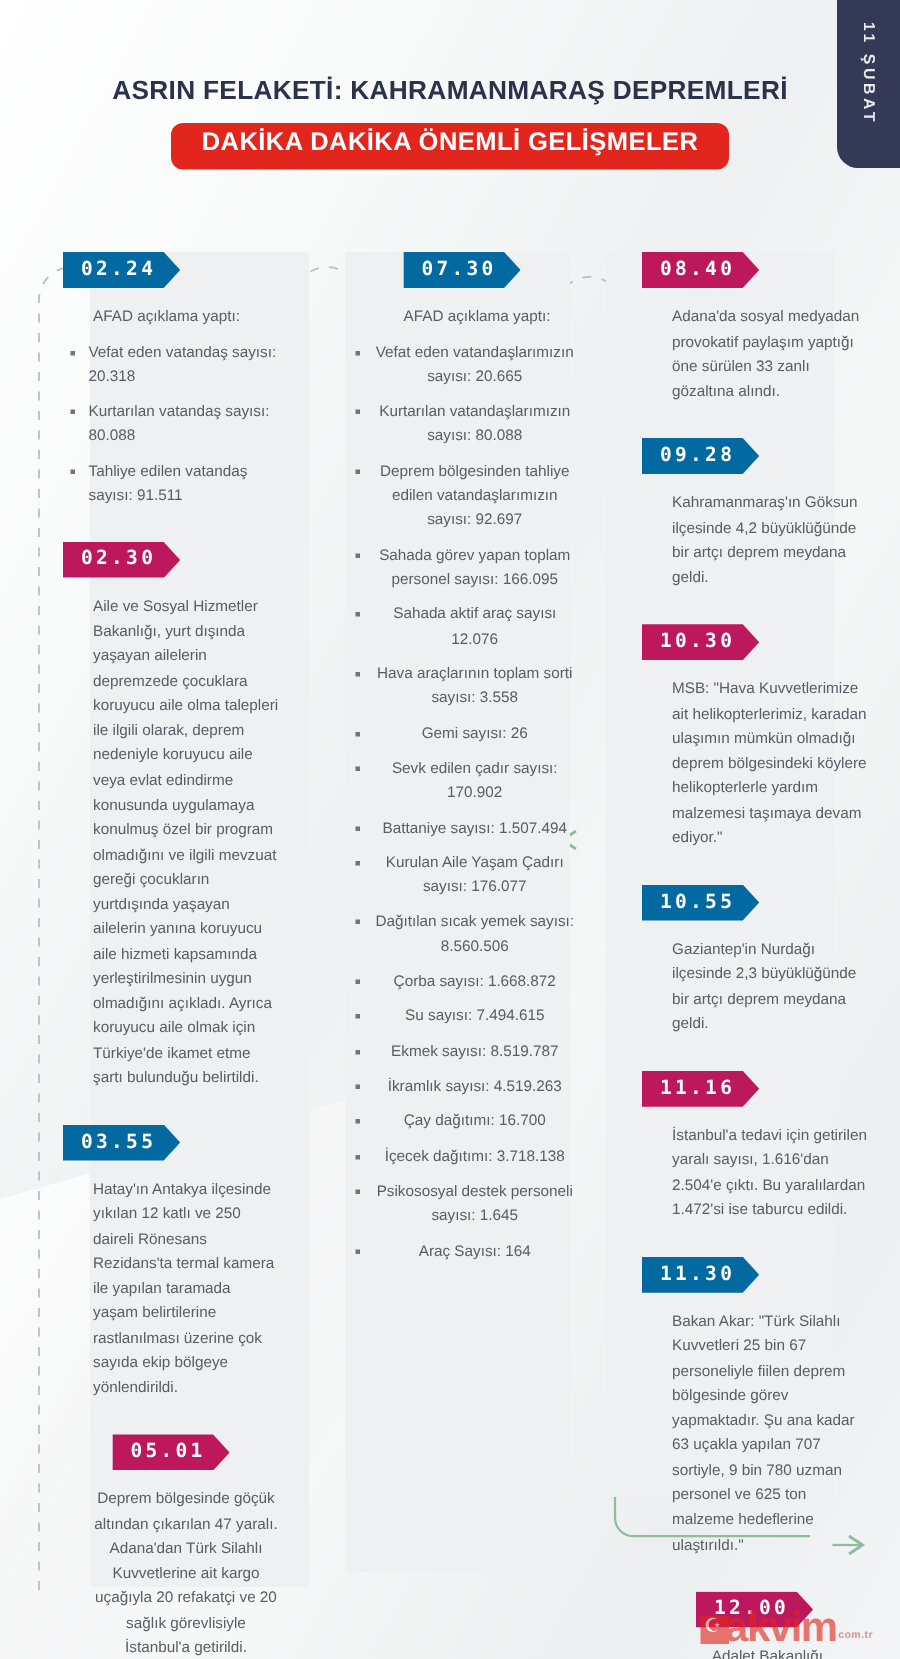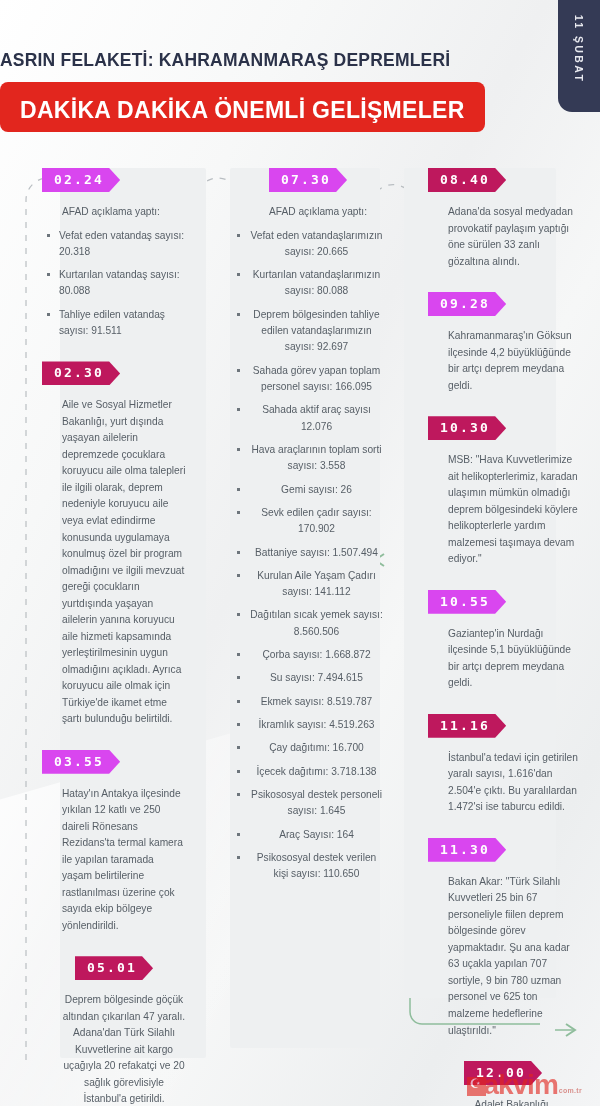--- a/index.html
+++ b/index.html
@@ -44,37 +44,37 @@
     left: 50%; top: 50%;
     transform: translate(-50%, -50%) rotate(90deg);
     white-space: nowrap;
     color: #e9eaf0;
     font-size: 10.5px;
     letter-spacing: 2.4px;
     font-weight: 600;
   }
 
   
-  .header { position: absolute; left: 0; right: 0; top: 50px; z-index: 5; }
+  .header { position: absolute; left: 0; right: 0; top: 50px; text-align: center; z-index: 5; }
   .kicker {
     font-size: 17.5px;
     font-weight: 800;
     color: #2b3249;
     letter-spacing: .2px;
     white-space: nowrap;
   }
   .banner {
     display: inline-block;
     margin-top: 11px;
     background: #e2261e;
     color: #fff;
-    font-size: 23px;
+    font-size: 17px;
     font-weight: 800;
     letter-spacing: .3px;
-    padding: 15px 20px 8px;
+    padding: 3px 20px 8px;
     border-radius: 8px;
     white-space: nowrap;
   }
 
   
   .rails { position: absolute; left: 0; top: 0; width: 600px; height: 1106px; z-index: 1; }
 
   
   .columns {
     position: absolute;
@@ -105,21 +105,21 @@
     position: relative;
     color: #ffffff;
     font-size: 13px;
     font-weight: 700;
     letter-spacing: 2.2px;
     padding: 4px 16px 5px 12px;
     margin-bottom: 12px;
     font-family: "DejaVu Sans Mono", monospace;
     clip-path: polygon(0 0, calc(100% - 11px) 0, 100% 50%, calc(100% - 11px) 100%, 0 100%);
   }
-  .tbadge.green { background: #d946ef; }
+  .tbadge.green { background: #0369a1; }
   .tbadge.navy  { background: #be185d; }
 
   .block { margin-bottom: 22px; }
   .block:last-child { margin-bottom: 0; text-align: center; }
 
   .btext {
     font-size: 10.2px;
     line-height: 1.62;
     color: #565e66;
     margin-left: 20px;
@@ -252,40 +252,39 @@
         <div class="block"><div class="tbadge green">07.30</div><div class="btext intro">AFAD açıklama yaptı:</div><ul class="blist">
             <li>Vefat eden vatandaşlarımızın sayısı: 20.665</li>
             <li>Kurtarılan vatandaşlarımızın sayısı: 80.088</li>
             <li>Deprem bölgesinden tahliye edilen vatandaşlarımızın sayısı: 92.697</li>
             <li>Sahada görev yapan toplam personel sayısı: 166.095</li>
             <li>Sahada aktif araç sayısı 12.076</li>
             <li>Hava araçlarının toplam sorti sayısı: 3.558</li>
             <li>Gemi sayısı: 26</li>
             <li>Sevk edilen çadır sayısı: 170.902</li>
             <li>Battaniye sayısı: 1.507.494</li>
-            <li>Kurulan Aile Yaşam Çadırı sayısı: 141.112</li>
+            <li>Kurulan Aile Yaşam Çadırı sayısı: 176.077</li>
             <li>Dağıtılan sıcak yemek sayısı: 8.560.506</li>
             <li>Çorba sayısı: 1.668.872</li>
             <li>Su sayısı: 7.494.615</li>
             <li>Ekmek sayısı: 8.519.787</li>
             <li>İkramlık sayısı: 4.519.263</li>
             <li>Çay dağıtımı: 16.700</li>
             <li>İçecek dağıtımı: 3.718.138</li>
             <li>Psikososyal destek personeli sayısı: 1.645</li>
             <li>Araç Sayısı: 164</li>
-            <li>Psikososyal destek verilen kişi sayısı: 110.650</li>
           </ul></div>
       </div>
   </div>
   <div class="col col3">
     <div class="col-inner">
         <div class="block"><div class="tbadge navy">08.40</div><div class="btext">Adana'da sosyal medyadan provokatif paylaşım yaptığı öne sürülen 33 zanlı gözaltına alındı.</div></div>
         <div class="block"><div class="tbadge green">09.28</div><div class="btext">Kahramanmaraş'ın Göksun ilçesinde 4,2 büyüklüğünde bir artçı deprem meydana geldi.</div></div>
         <div class="block"><div class="tbadge navy">10.30</div><div class="btext">MSB: "Hava Kuvvetlerimize ait helikopterlerimiz, karadan ulaşımın mümkün olmadığı deprem bölgesindeki köylere helikopterlerle yardım malzemesi taşımaya devam ediyor."</div></div>
-        <div class="block"><div class="tbadge green">10.55</div><div class="btext">Gaziantep'in Nurdağı ilçesinde 5,1 büyüklüğünde bir artçı deprem meydana geldi.</div></div>
+        <div class="block"><div class="tbadge green">10.55</div><div class="btext">Gaziantep'in Nurdağı ilçesinde 2,3 büyüklüğünde bir artçı deprem meydana geldi.</div></div>
         <div class="block"><div class="tbadge navy">11.16</div><div class="btext">İstanbul'a tedavi için getirilen yaralı sayısı, 1.616'dan 2.504'e çıktı. Bu yaralılardan 1.472'si ise taburcu edildi.</div></div>
         <div class="block"><div class="tbadge green">11.30</div><div class="btext">Bakan Akar: "Türk Silahlı Kuvvetleri 25 bin 67 personeliyle fiilen deprem bölgesinde görev yapmaktadır. Şu ana kadar 63 uçakla yapılan 707 sortiyle, 9 bin 780 uzman personel ve 625 ton malzeme hedeflerine ulaştırıldı."</div></div>
         <div class="block"><div class="tbadge navy">12.00</div><div class="btext">Adalet Bakanlığı, depremden etkilenen illerde yıkılan binalarla ilgili Deprem Suçları Soruşturma Büroları kurulmasını istedi.</div></div>
       </div>
   </div>
 </div>
 
 <div class="logo">
   <div class="logo-flag"></div>
   <div class="logo-word">akvim</div>

